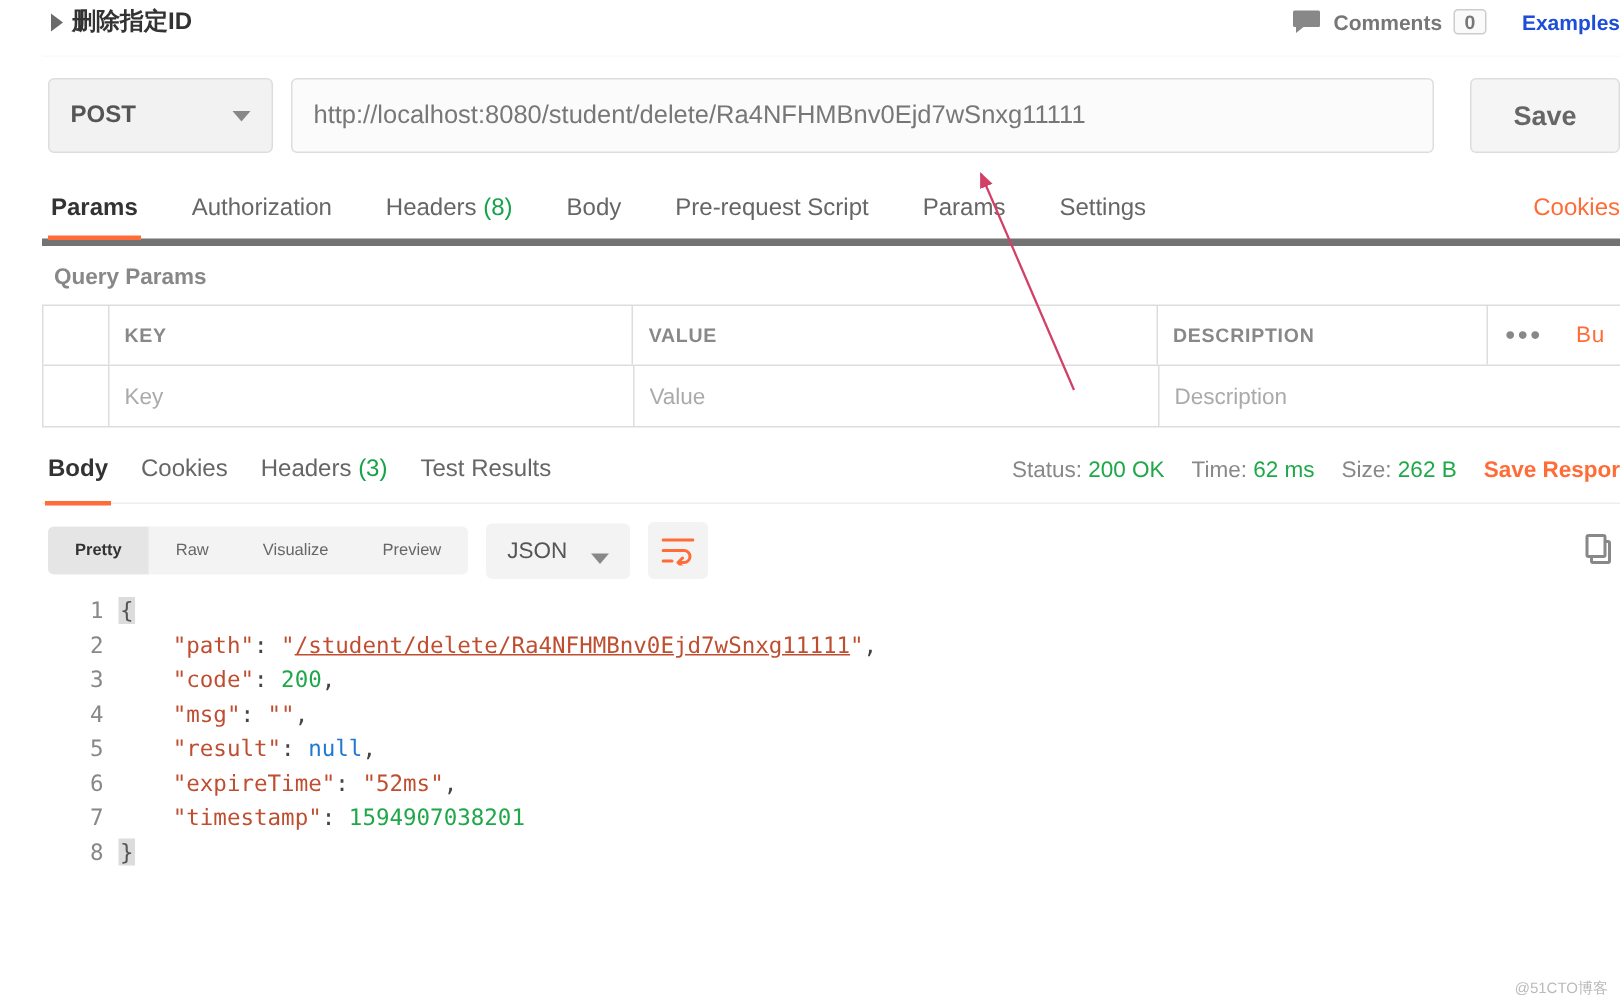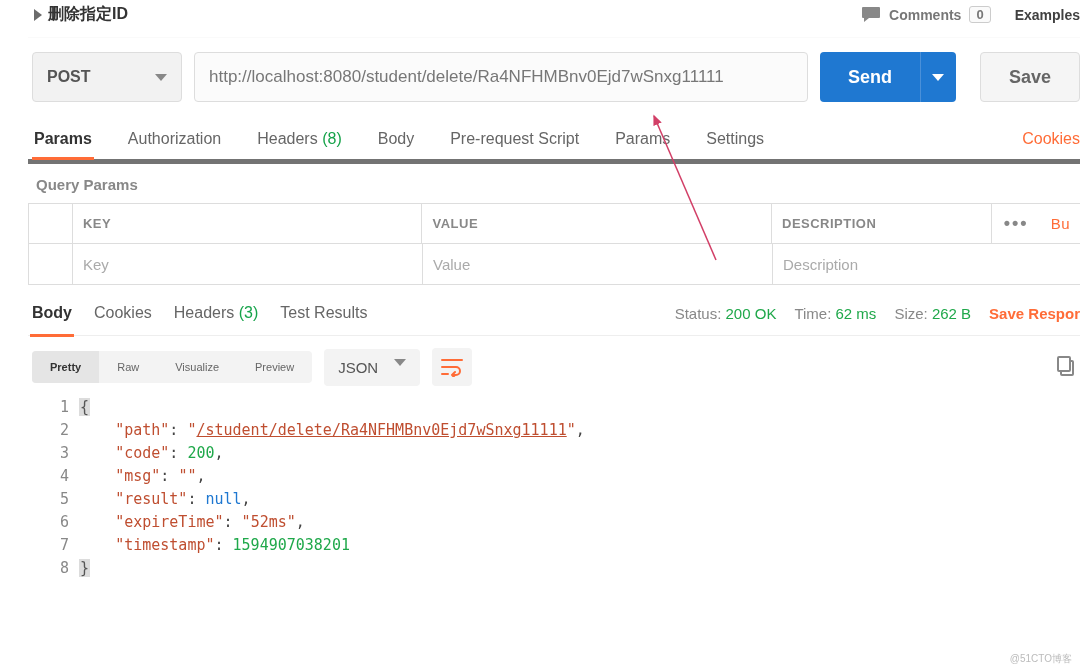--- a/index.html
+++ b/index.html
@@ -22,21 +22,21 @@
     display:inline-block; width:0; height:0;
     border-top:6px solid transparent;
     border-bottom:6px solid transparent;
     border-left:8px solid #6b6b6b;
   }
   .title-text { color:#333; font-weight:600; font-size:16px; }
   .title-right { display:flex; align-items:center; gap:24px; margin-right:0; }
   .comments-box { display:flex; align-items:center; gap:8px; color:#777; font-weight:600; }
   .comments-icon svg { display:block; }
   .count-badge { border:1px solid #ccc; border-radius:3px; padding:0 6px; font-size:13px; color:#777; background:#fafafa; }
-  .examples { color:#404040; font-weight:600; }
+  .examples { color:#1d4ed8; font-weight:600; }
   .req-row { display:flex; gap:12px; padding:14px 0 16px 4px; }
   .method-select {
     width:150px; height:50px; background:#f2f2f2; border:1px solid #ddd;
     border-radius:4px; display:flex; align-items:center; justify-content:space-between;
     padding:0 14px; color:#555; font-weight:600; font-size:16px;
   }
   .caret-down {
     width:0;height:0;border-left:6px solid transparent;border-right:6px solid transparent;border-top:7px solid #888;
   }
   .url-input {
@@ -92,21 +92,21 @@
   .resp-tab.active { color:#333; font-weight:600; }
   .resp-tab.active::after { content:""; position:absolute; left:-2px; right:-2px; bottom:-8px; height:3px; background:#ff6c37; }
   .resp-right { display:flex; align-items:center; gap:18px; font-size:15px; }
   .muted { color:#888; }
   .val-green { color:#1fa84a; font-weight:500; }
   .save-response { color:#ff6c37; font-weight:600; font-size:15px; }
   .format-row { display:flex; align-items:center; gap:12px; padding:12px 0 10px 4px; }
   .btn-grp { display:flex; background:#f3f3f3; border-radius:4px; overflow:hidden; }
   .btn-grp button { border:none; background:transparent; padding:10px 18px; font-size:11px; color:#666; cursor:pointer; }
   .btn-grp button.active { background:#e5e5e5; color:#333; font-weight:600; }
-  .json-sel { display:flex; align-items:flex-start; gap:16px; background:#f3f3f3; border-radius:4px; padding:10px 14px; color:#555; font-size:15px; cursor:pointer; }
+  .json-sel { display:flex; align-items:flex-end; gap:16px; background:#f3f3f3; border-radius:4px; padding:10px 14px; color:#555; font-size:15px; cursor:pointer; }
   .wrap-icon { width:40px; height:38px; background:#f3f3f3; border-radius:4px; display:flex; align-items:center; justify-content:center; }
   .wrap-icon svg { display:block; }
   .copy-ic { margin-left:auto; color:#777; padding-right:4px; }
   .code-panel { display:flex; font-family: ui-monospace, SFMono-Regular, Menlo, Consolas, monospace; font-size:15px; line-height:23px; padding-bottom:40px; }
   .gutter { text-align:right; color:#888; padding:0 10px 0 32px; user-select:none; }
   .gutter div { height:23px; }
   .code { position:relative; }
   .code div { height:23px; white-space:pre; }
   .brace-hl { background:#dcdcdc; padding:0 1px; }
   .str { color:#bf4e30; }
@@ -139,26 +139,20 @@
       <span class="examples">Examples</span>
     </div>
   </div>
 
   <div class="req-row">
     <div class="method-select">
       <span>POST</span>
       <span class="caret-down"></span>
     </div>
     <input class="url-input" value="http://localhost:8080/student/delete/Ra4NFHMBnv0Ejd7wSnxg11111" style="">
-    <div class="send-group">
-      <button class="send-btn">Send</button>
-      <button class="send-caret">
-          <span class="c"></span>
-        </button>
-    </div>
     <button class="save-btn">Save</button>
   </div>
 
   <div class="tabs-row">
     <div class="tabs-left">
       <div class="tab active">Params</div>
       <div class="tab">Authorization</div>
       <div class="tab">
         <span>Headers</span>&nbsp;
         <span class="green">(8)</span>

